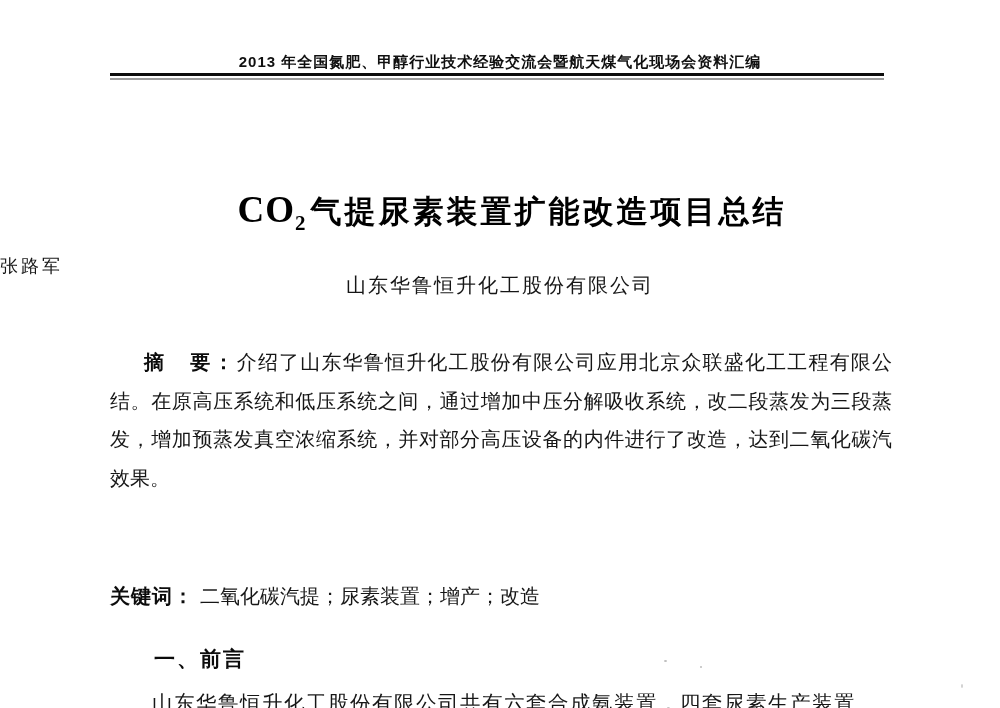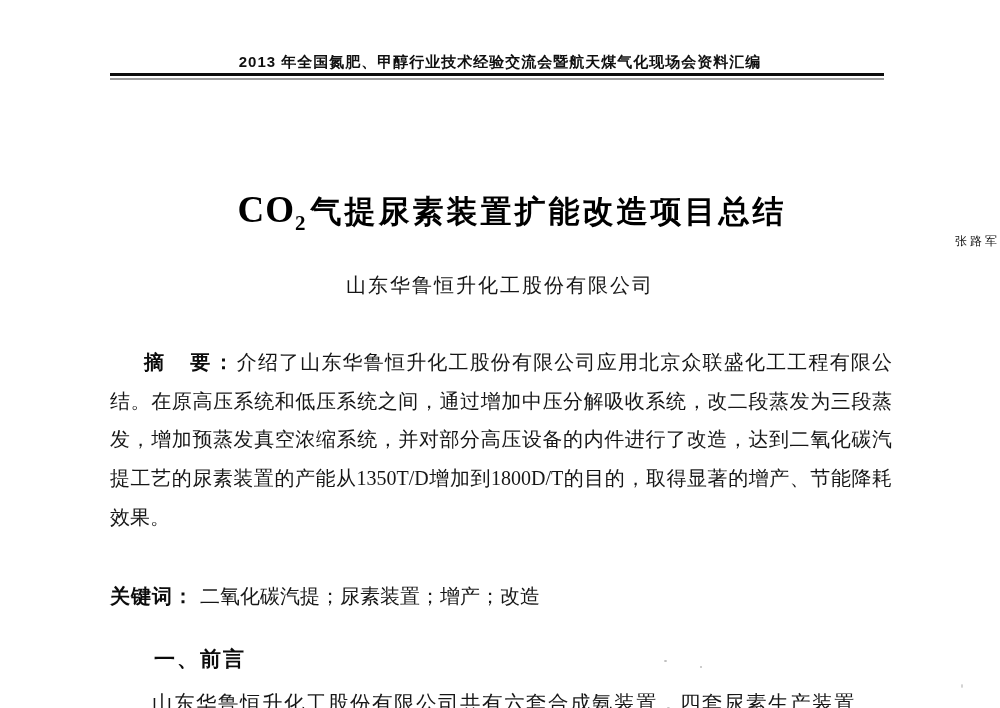--- a/index.html
+++ b/index.html
@@ -12,21 +12,21 @@
     position:absolute;top:53px;left:0;width:100%;text-align:center;
     font-family:"Liberation Sans", sans-serif;font-weight:bold;font-size:15px;
     letter-spacing:1px;color:#101010;
   }
   .rule-black{position:absolute;left:110px;top:73px;width:774px;height:3px;background:#0d0d0d;}
   .rule-gray{position:absolute;left:110px;top:78px;width:774px;height:2px;background:#9c9c9c;}
   .title{position:absolute;top:176px;left:0;width:100%;text-align:center;margin:12px;color:#000;font-weight:bold;}
   .title-co{font-family:"Liberation Serif", serif;font-size:37px;letter-spacing:1px;}
   .title-sub{font-family:"Liberation Serif", serif;font-size:21px;vertical-align:-8px;margin-right:5px;}
   .title-cn{font-family:"Liberation Sans", sans-serif;font-size:31px;letter-spacing:3px;}
-  .author{position:absolute;top:233px;left:0;width:100%;text-align:right;font-size:12px;letter-spacing:3px;}
+  .author{position:absolute;top:254px;left:0;width:100%;text-align:left;font-size:18px;letter-spacing:3px;}
   .affiliation{position:absolute;top:272px;left:0;width:100%;text-align:center;font-size:20px;letter-spacing:2px;}
   .abstract{position:absolute;left:110px;top:343px;width:782px;font-size:20px;}
   .abs-line{height:38.7px;line-height:38.7px;}
   .just{text-align:justify;text-align-last:justify;}
   .indent{padding-left:34px;}
   .abs-label{
     font-family:"Liberation Sans", sans-serif;font-weight:bold;
     letter-spacing:2px;margin-right:0;color:#0c0c0c;
   }
   .keywords{position:absolute;left:110px;top:583px;font-size:20px;line-height:26px;}
@@ -56,21 +56,20 @@
 
   <h1 class="title"><span class="title-co">CO</span><span class="title-sub">2</span><span class="title-cn">气提尿素装置扩能改造项目总结</span></h1>
 
   <div class="author">张路军</div>
   <div class="affiliation">山东华鲁恒升化工股份有限公司</div>
 
   <div class="abstract">
     <div class="abs-line just indent"><span class="abs-label">摘　要：</span><span>介绍了山东华鲁恒升化工股份有限公司应用北京众联盛化工工程有限公</span></div>
     <div class="abs-line just">结。在原高压系统和低压系统之间，通过增加中压分解吸收系统，改二段蒸发为三段蒸</div>
     <div class="abs-line just">发，增加预蒸发真空浓缩系统，并对部分高压设备的内件进行了改造，达到二氧化碳汽</div>
-    <div class="abs-line just">提工艺的尿素装置的产能从1350T/D增加到1800D/T的目的，取得显著的增产、节能降耗</div>
     <div class="abs-line">效果。</div>
   </div>
 
   <div class="keywords"><span class="kw-label">关键词：</span><span>二氧化碳汽提；尿素装置；增产；改造</span></div>
 
   <div class="section-heading">一、前言</div>
 
   <div class="body-line">山东华鲁恒升化工股份有限公司共有六套合成氨装置，四套尿素生产装置</div>
 
   <span class="speck s1"></span>

